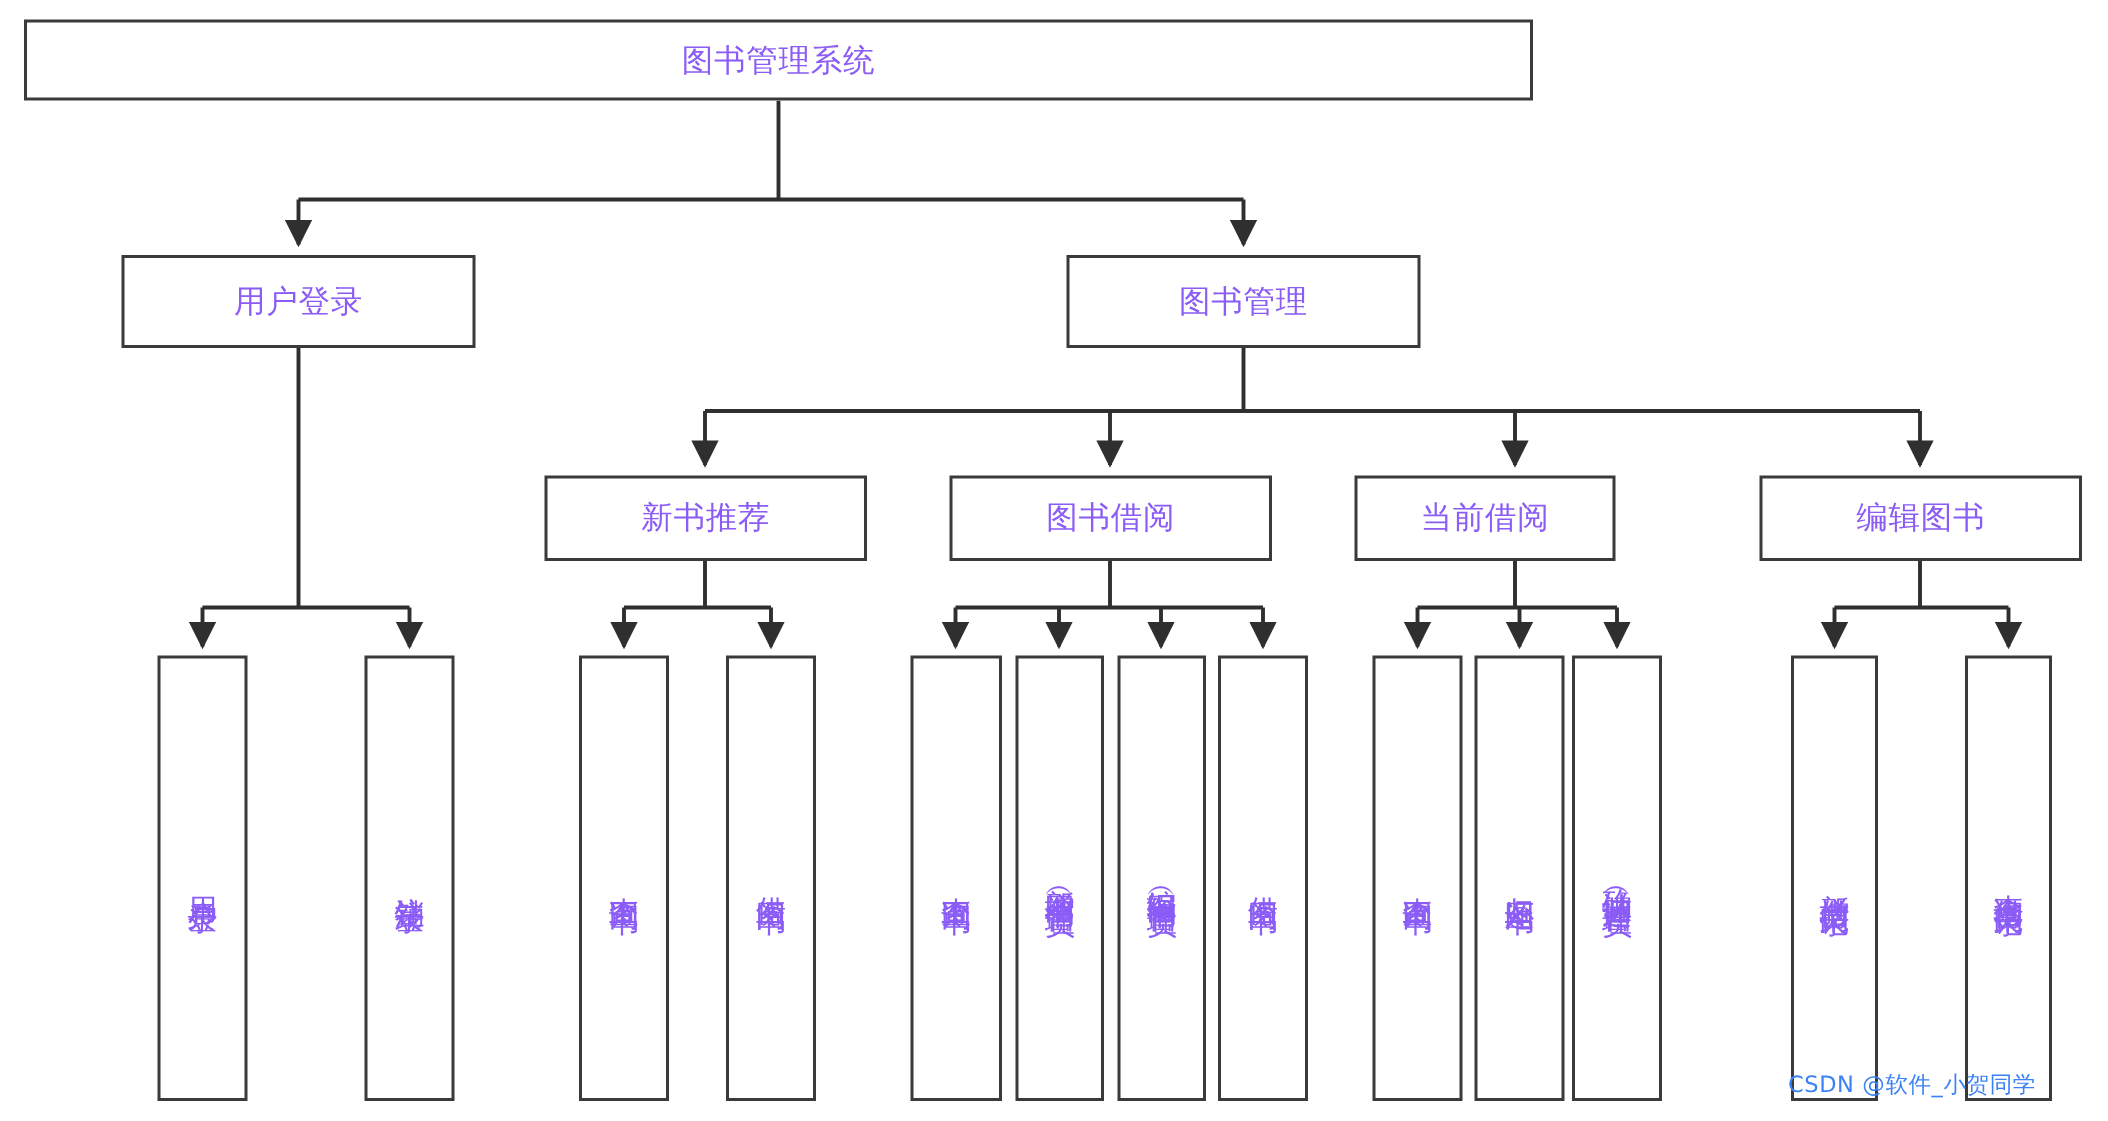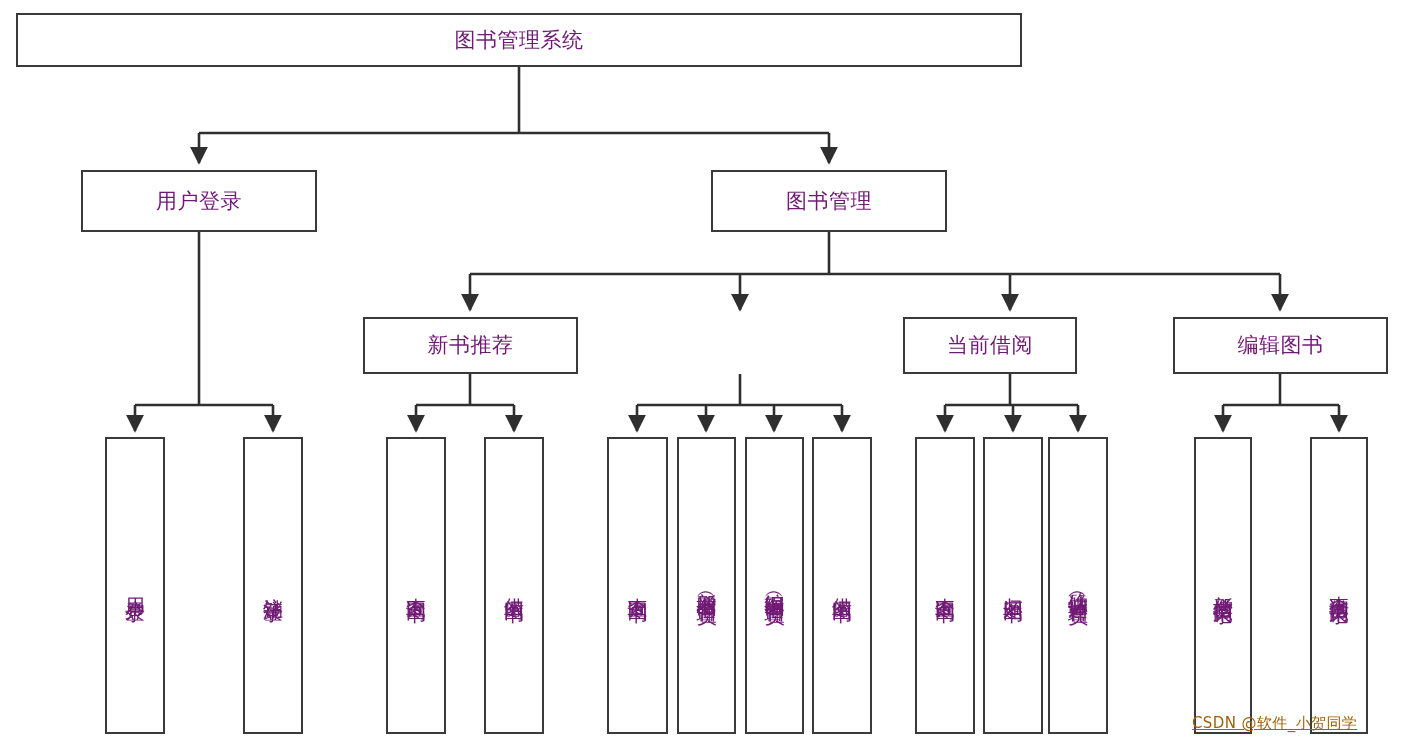--- a/index.html
+++ b/index.html
@@ -27,21 +27,21 @@
     pointer-events: none;
   }
   .node {
     position: absolute;
     box-sizing: border-box;
     border: 2px solid #3a3a3a;
     background: #ffffff;
     display: flex;
     align-items: center;
     justify-content: center;
-    color: #701a75;
+    color: #8b5cf6;
   }
   .node .label {
     display: block;
     text-align: center;
     line-height: 1.18;
     white-space: pre;
   }
   
   .node.h .label {
     font-size: 21px;
@@ -58,25 +58,24 @@
     font-size: 20px;
     letter-spacing: 2px;
     line-height: 1.05;
     max-height: 276px;
   }
   .watermark {
     position: absolute;
     left: 1192px;
     top: 714px;
     font-size: 15px;
-    color: #a16207;
+    color: #3b82f6;
     letter-spacing: 0.4px;
     white-space: nowrap;
     font-family: "DejaVu Sans", "Liberation Sans", sans-serif;
-    text-decoration: underline;
   }
 </style>
 </head>
 <body>
 
 <div id="canvas">
 
   <svg class="connectors" viewBox="0 0 1405 747" xmlns="http://www.w3.org/2000/svg">
     <defs>
       <marker id="arrow" viewBox="0 0 10 10" refX="9" refY="5" markerWidth="7" markerHeight="7" orient="auto-start-reverse">
@@ -134,20 +133,23 @@
   <div class="node h" style="left:81px; top:170px; width:236px; height:62px;">
     <span class="label">用户登录</span>
   </div>
   <div class="node h" style="left:363px; top:317px; width:215px; height:57px;">
     <span class="label">新书推荐</span>
   </div>
 
   <div class="node h" style="left:711px; top:170px; width:236px; height:62px;">
     <span class="label">图书管理</span>
   </div>
+  <div class="node h" style="left:633px; top:317px; width:215px; height:57px;">
+    <span class="label">图书借阅</span>
+  </div>
   <div class="node h" style="left:903px; top:317px; width:174px; height:57px;">
     <span class="label">当前借阅</span>
   </div>
   <div class="node h" style="left:1173px; top:317px; width:215px; height:57px;">
     <span class="label">编辑图书</span>
   </div>
 
   <div class="node v" style="left:105px; top:437px; width:60px; height:297px;">
     <span class="label">用户登录</span>
   </div>

